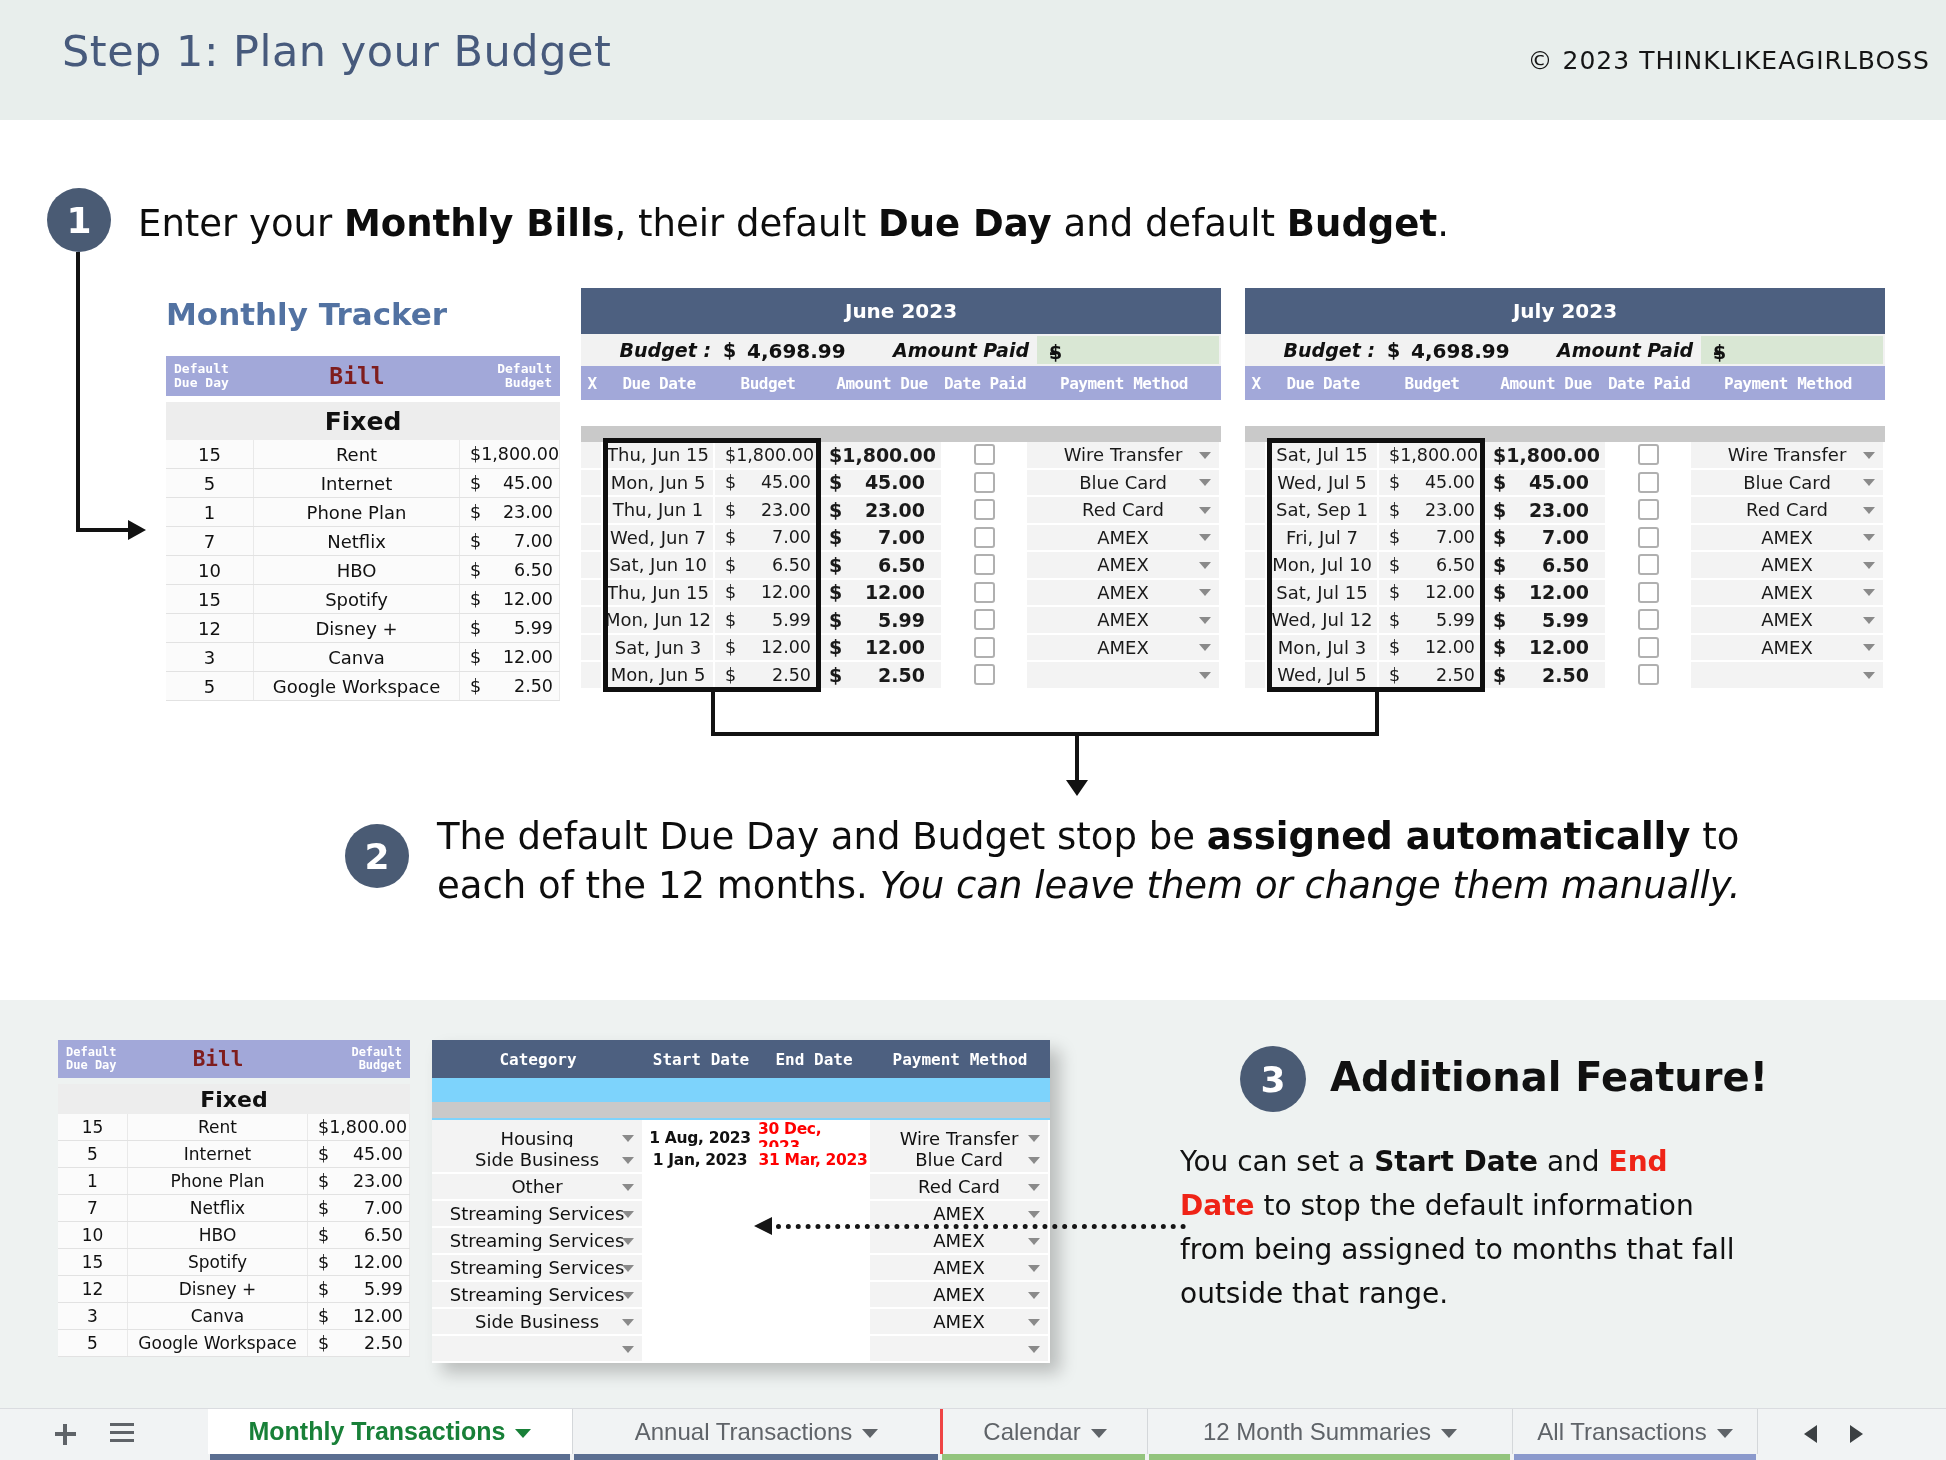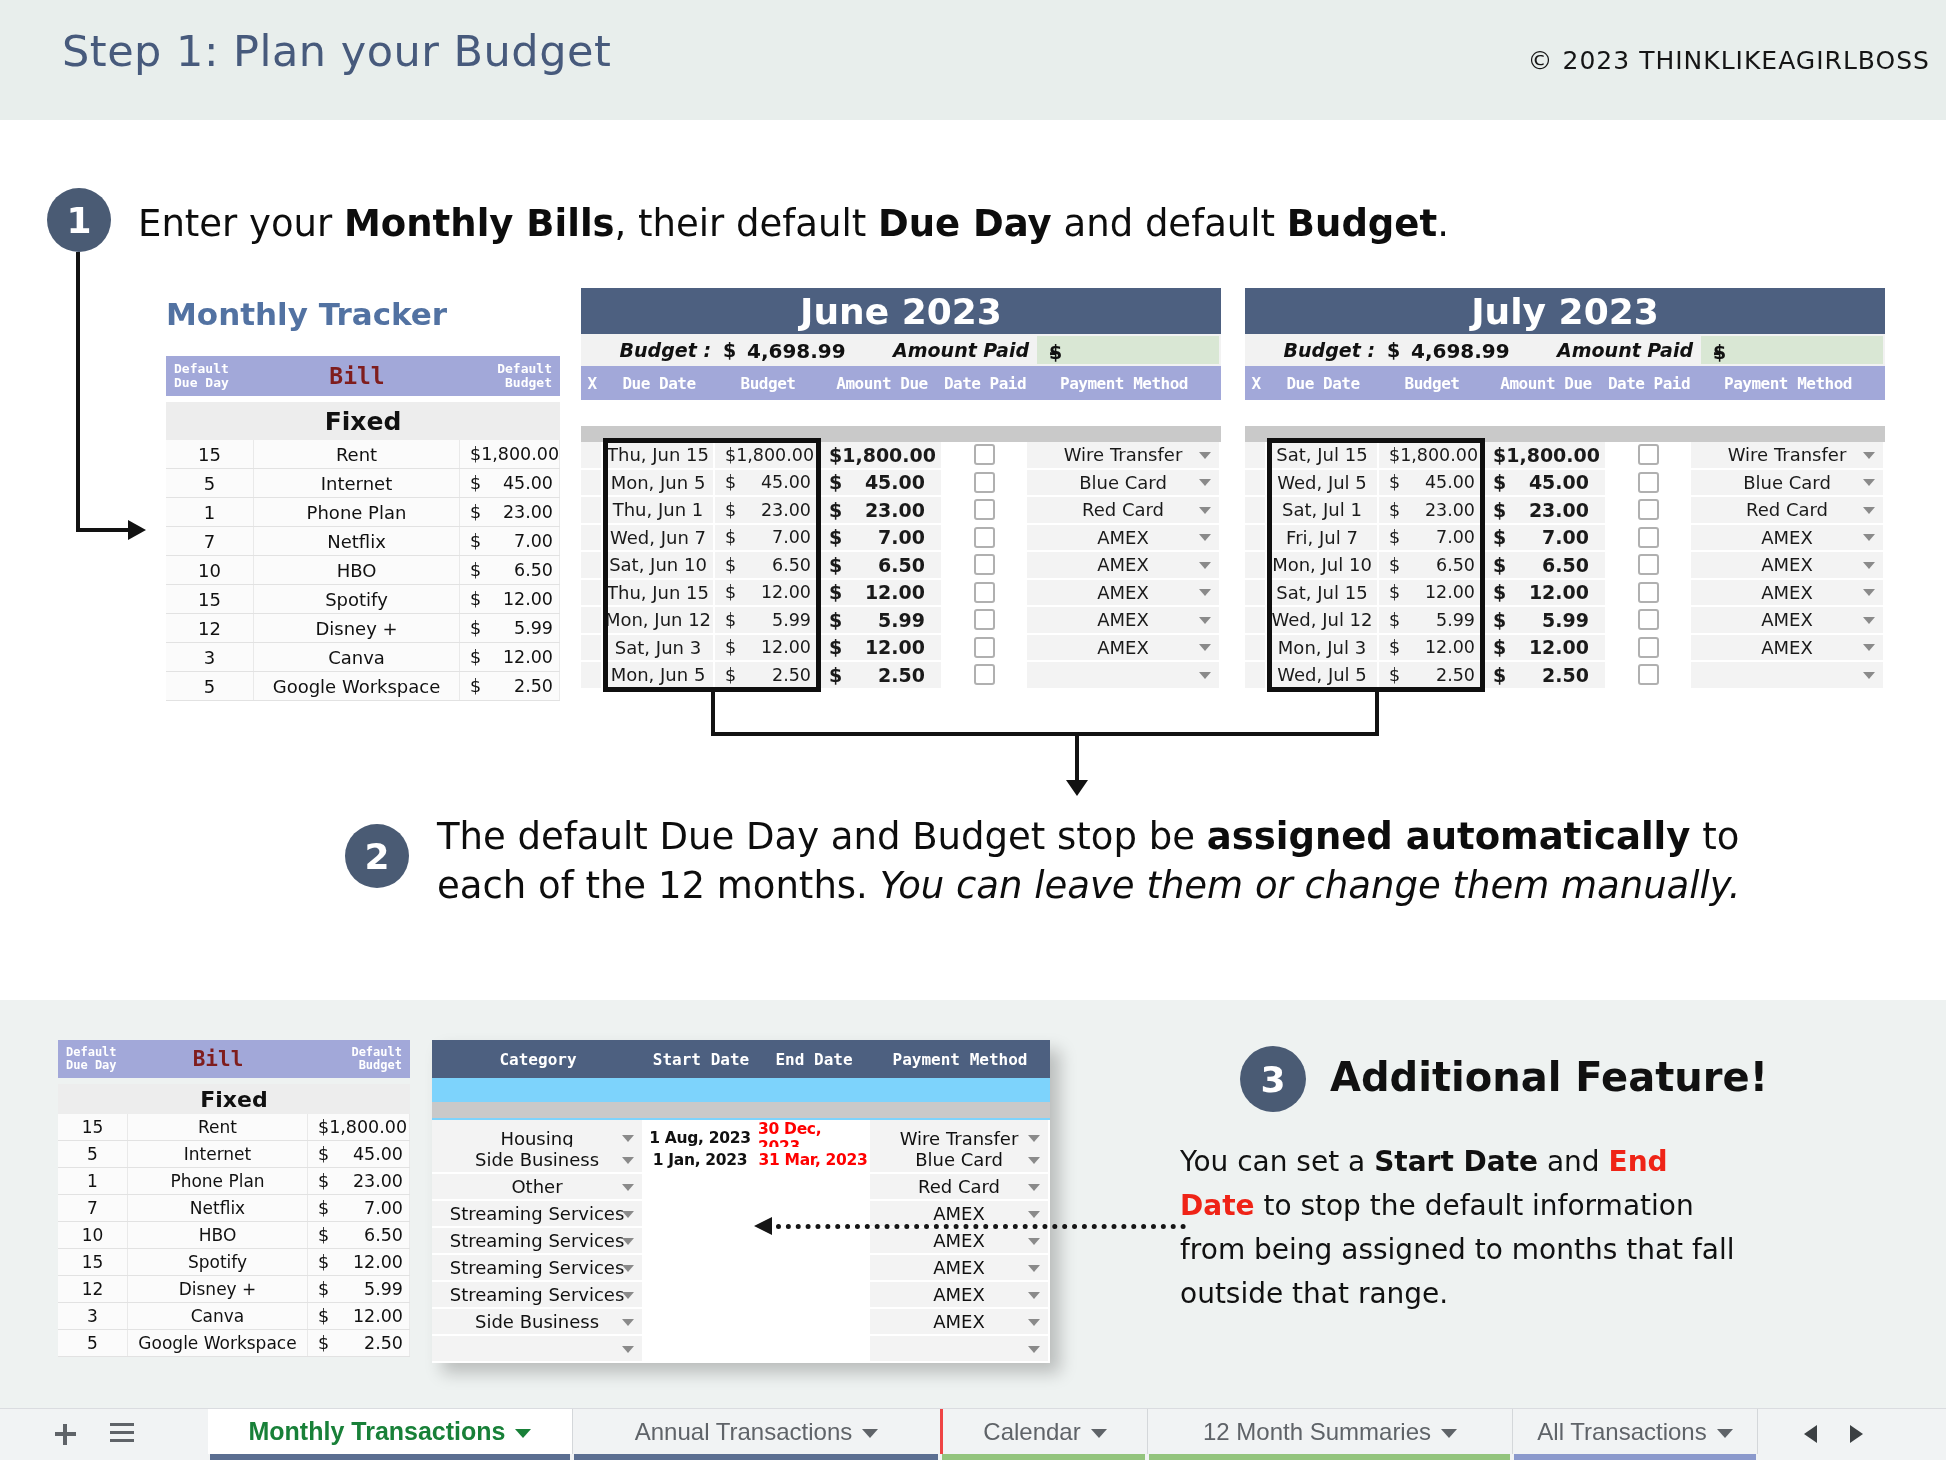--- a/index.html
+++ b/index.html
@@ -48,21 +48,21 @@
   .t-row{display:grid;grid-template-columns:88px 206px 100px;height:28px;background:#fbfbfb;
          border-bottom:1px solid #e2e2e2;font-size:18px;}
   .t-row>div{display:flex;align-items:center;justify-content:center;border-right:1px solid #e9e9e9;}
   .tc-budget{justify-content:space-between !important;padding:0 6px 0 10px;font-size:17.5px;}
 
   
   .mtable{top:288px;width:640px;height:408px;}
   .june{left:581px;} .july{left:1245px;}
   .mtable>div{position:absolute;}
   .mt-title{left:0;top:0;width:640px;height:46px;background:#4d6080;color:#fff;display:flex;
-            align-items:center;justify-content:center;font-size:36px;font-weight:bold;}
+            align-items:center;justify-content:center;font-size:20px;font-weight:bold;}
   .mt-sum{left:0;top:46px;width:640px;height:32px;background:#f2f2f2;font-size:19px;}
   .mt-sum span{position:absolute;top:5px;}
   .s-blabel{left:4px;width:126px;text-align:right;font-style:italic;font-weight:bold;}
   .s-cur{left:142px;font-weight:bold;}
   .s-bval{left:166px;font-weight:bold;font-size:20px;}
   .s-plabel{left:300px;width:148px;text-align:right;font-style:italic;font-weight:bold;}
   .s-green{position:absolute;left:456px;top:2px;width:182px;height:28px;background:#d9e7d4;
            display:flex;align-items:center;justify-content:space-between;padding:0 12px;font-weight:bold;box-sizing:border-box;}
   .mt-cols{left:0;top:78px;width:640px;height:34px;background:#a2a8d9;display:grid;
            grid-template-columns:22px 112px 106px 122px 84px 194px;align-items:center;justify-items:center;
@@ -474,21 +474,21 @@
             <span>$</span>
             <span>45.00</span>
           </div>
         <div class="mc mc-paid">
             <div class="cbx"></div>
           </div>
         <div class="mc dd">Blue Card</div>
       </div>
         <div class="m-row">
         <div class="mc"></div>
-        <div class="mc">Sat, Jul 1</div>
+        <div class="mc">Sat, Sep 1</div>
         <div class="mc mc-budget">
             <span>$</span>
             <span>23.00</span>
           </div>
         <div class="mc mc-amount">
             <span>$</span>
             <span>23.00</span>
           </div>
         <div class="mc mc-paid">
             <div class="cbx"></div>

